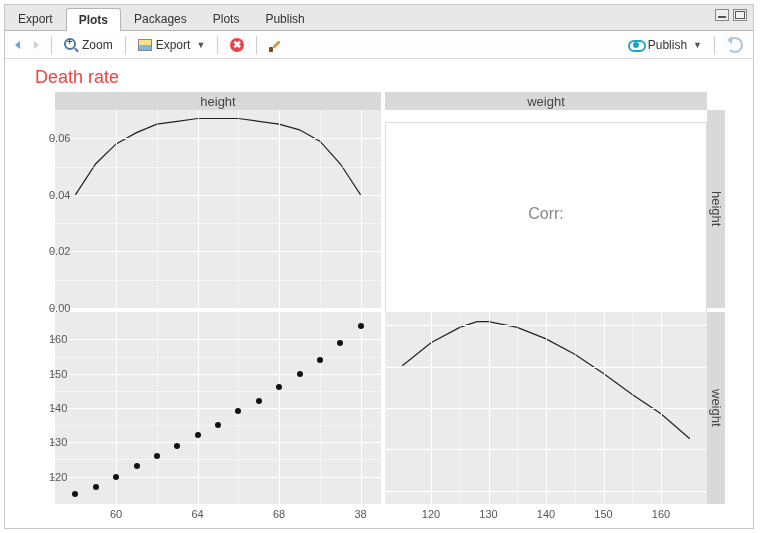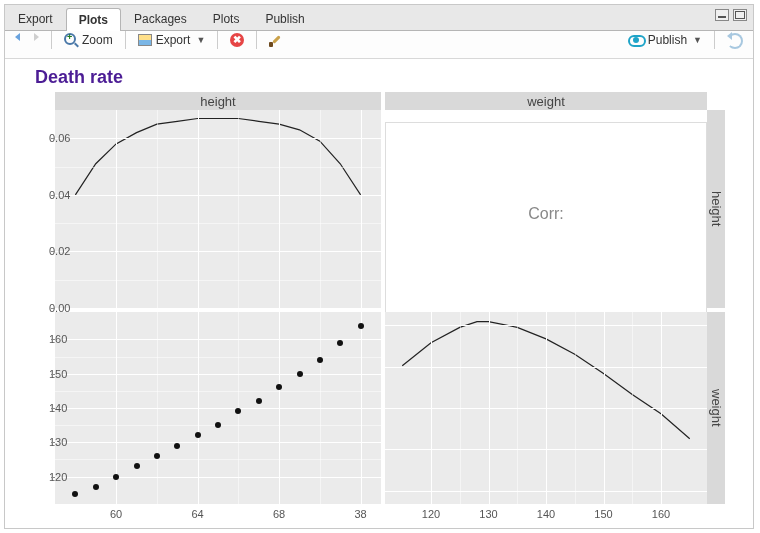--- a/index.html
+++ b/index.html
@@ -55,21 +55,21 @@
   .winbtn {
     width: 14px; height: 12px;
     border: 1px solid #888;
     background: #f0f0f0;
     position: relative;
   }
   .winbtn.min::after{content:"";position:absolute;left:2px;right:2px;bottom:2px;border-top:2px solid #555;}
   .winbtn.max::after{content:"";position:absolute;inset:1px;border:1px solid #555;}
   .toolbar {
     display: flex;
-    align-items: flex-start;
+    align-items: center;
     height: 28px;
     padding: 0 6px;
     gap: 6px;
     background: #fdfdfd;
     border-bottom: 1px solid #d8d8d8;
   }
   .tbtn { display:flex; align-items:center; gap:4px; padding:2px 4px; cursor:pointer; color:#333; }
   .sep { width:1px; height:18px; background:#ccc; margin:0 2px; }
   .spacer { flex:1; }
   .arrow { width:0;height:0;border-left:5px solid #6aa3de;border-top:4px solid transparent;border-bottom:4px solid transparent; }
@@ -96,21 +96,21 @@
   .gridline{position:absolute;background:#fff;}
   .gridline.h{left:0;right:0;height:1px;}
   .gridline.v{top:0;bottom:0;width:1px;}
   .gridline.minor{opacity:0.5;}
   .ytick{position:absolute;right:100%;padding-right:6px;font-size:11px;color:#555;transform:translateY(-50%);white-space:nowrap;}
   .tickmark{position:absolute;background:#888;}
   .xtick{position:absolute;top:100%;padding-top:4px;font-size:11px;color:#555;transform:translateX(-50%);}
   svg.series{position:absolute;inset:0;width:100%;height:100%;}
   .pt{position:absolute;width:6px;height:6px;background:#111;border-radius:50%;transform:translate(-50%,-50%);}
   .corr{position:absolute;width:100%;text-align:center;color:#888;font-size:16px;}
-  .title{font-size:18px;font-weight:700;color:#4c1d95;padding:0 0 4px 26px;}
+  .title{font-size:18px;font-weight:400;color:#ef4444;padding:0 0 4px 26px;}
   .side-strip{writing-mode:vertical-lr;text-orientation:mixed;background:#d9d9d9;display:flex;align-items:center;justify-content:center;color:#444;font-size:13px;}
 </style>
 </head>
 <body>
 
 <div class="pane">
   <div class="tabbar">
     <div class="tab">Export</div>
     <div class="tab active">Plots</div>
     <div class="tab">Packages</div>

